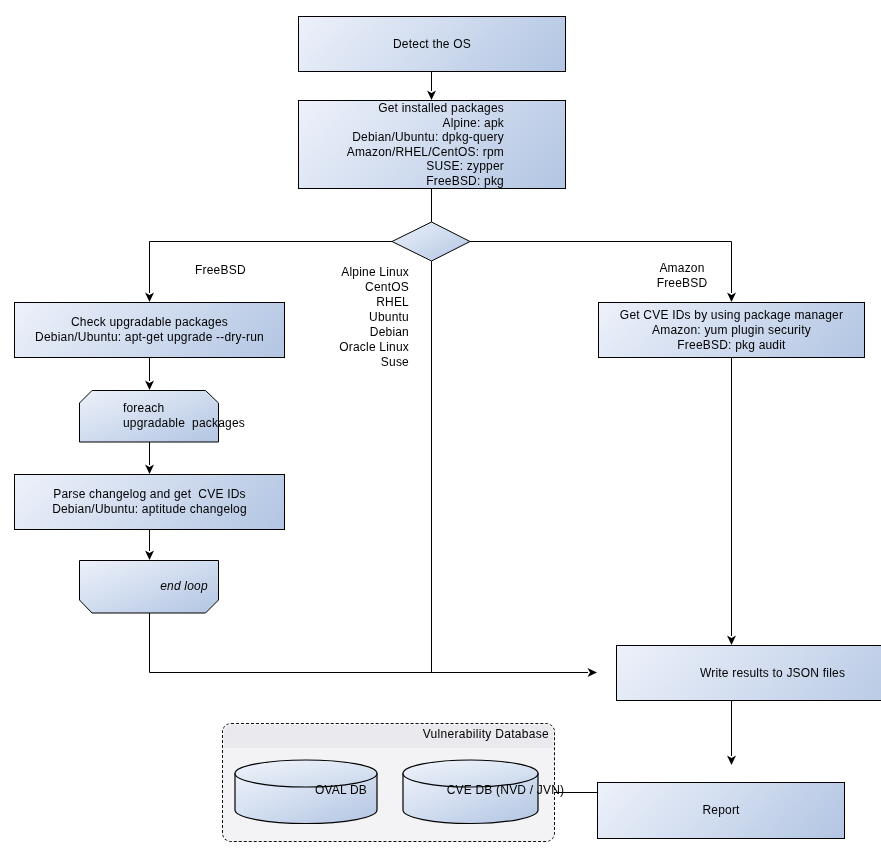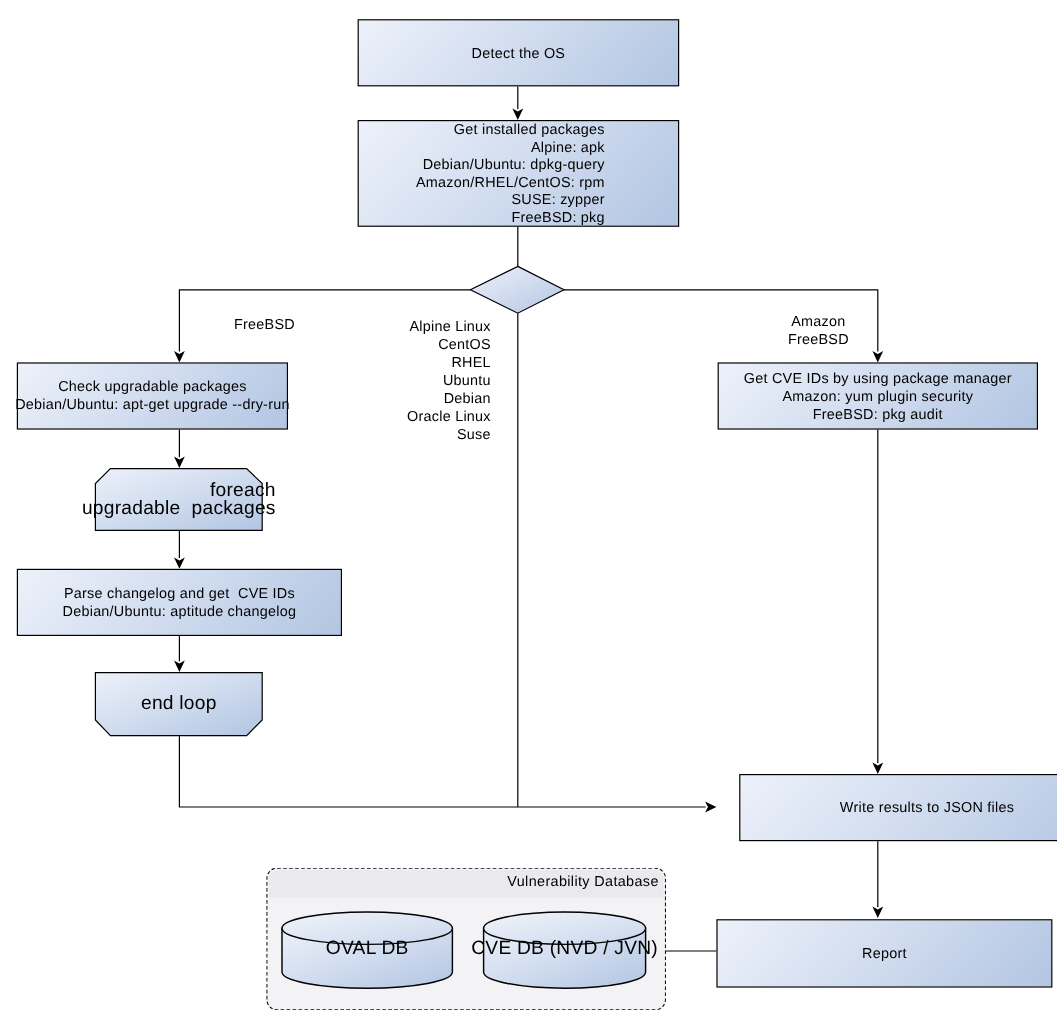--- a/index.html
+++ b/index.html
@@ -11,21 +11,21 @@
   .node {
     position:absolute; z-index:3; box-sizing:border-box;
     border:1px solid #000;
     background:linear-gradient(133deg,#edf1fa 0%,#d3def0 45%,#b2c5e2 100%);
     display:flex; align-items:center; justify-content:center;
     text-align:center; font-size:12px; line-height:15px;
     white-space:pre; letter-spacing:0.2px;
   }
   .overlay {
     position:absolute; z-index:3; display:flex; align-items:center; justify-content:center;
-    text-align:right; font-size:16px; line-height:15px; white-space:pre; letter-spacing:0.2px;
+    text-align:left; font-size:12px; line-height:15px; white-space:pre; letter-spacing:0.2px;padding-left:35px;
   }
   .label {
     position:absolute; z-index:3; font-size:12px; line-height:15px;
     white-space:pre; letter-spacing:0.2px;
   }
   .db-container {
     position:absolute; z-index:1; left:222px; top:723px; width:333px; height:119px;
     box-sizing:border-box; background:#f3f3f6;
     border:1.5px dashed #111; border-radius:9px;
   }
@@ -106,38 +106,38 @@
 
   <div class="node" style="left:298px; top:16px; width:268px; height:56px;">Detect the OS</div>
 
   <div class="node" style="left:298px; top:100px; width:268px; height:89px; justify-content:flex-end; text-align:right; padding-right:61px; line-height:14.5px;">Get installed packages
 Alpine: apk
 Debian/Ubuntu: dpkg-query
 Amazon/RHEL/CentOS: rpm
 SUSE: zypper
 FreeBSD: pkg</div>
 
-  <div class="node" style="left:14px; top:302px; width:226px; height:56px;">Check upgradable packages
+  <div class="node" style="left:14px; top:302px; width:271px; height:56px;">Check upgradable packages
 Debian/Ubuntu: apt-get upgrade --dry-run</div>
 
   <div class="node" style="left:14px; top:474px; width:271px; height:56px;">Parse changelog and get  CVE IDs
 Debian/Ubuntu: aptitude changelog</div>
 
   <div class="node" style="left:598px; top:302px; width:267px; height:56px;">Get CVE IDs by using package manager
 Amazon: yum plugin security
 FreeBSD: pkg audit</div>
 
   <div class="node" style="left:616px; top:645px; width:313px; height:56px;">Write results to JSON files</div>
 
-  <div class="node" style="left:597px; top:766px; width:280px; height:57px;">Report</div>
+  <div class="node" style="left:597px; top:782px; width:248px; height:57px;">Report</div>
 
   <div class="overlay" style="left:79px; top:390px; width:140px; height:52px;">foreach
 upgradable  packages</div>
 
-  <div class="overlay" style="left:79px; top:560px; width:140px; height:53px;">end loop</div>
+  <div class="overlay" style="left:79px; top:560px; width:140px; height:53px;font-style:italic;">end loop</div>
 
   <div class="overlay" style="left:235px; top:765px; width:142px; height:50px;">OVAL DB</div>
 
   <div class="overlay" style="left:403px; top:765px; width:135px; height:50px;">CVE DB (NVD / JVN)</div>
 
   <div class="label" style="left:195px; top:263px;">FreeBSD</div>
 
   <div class="label" style="right:472px; top:265px; text-align:right;">Alpine Linux
 CentOS
 RHEL

